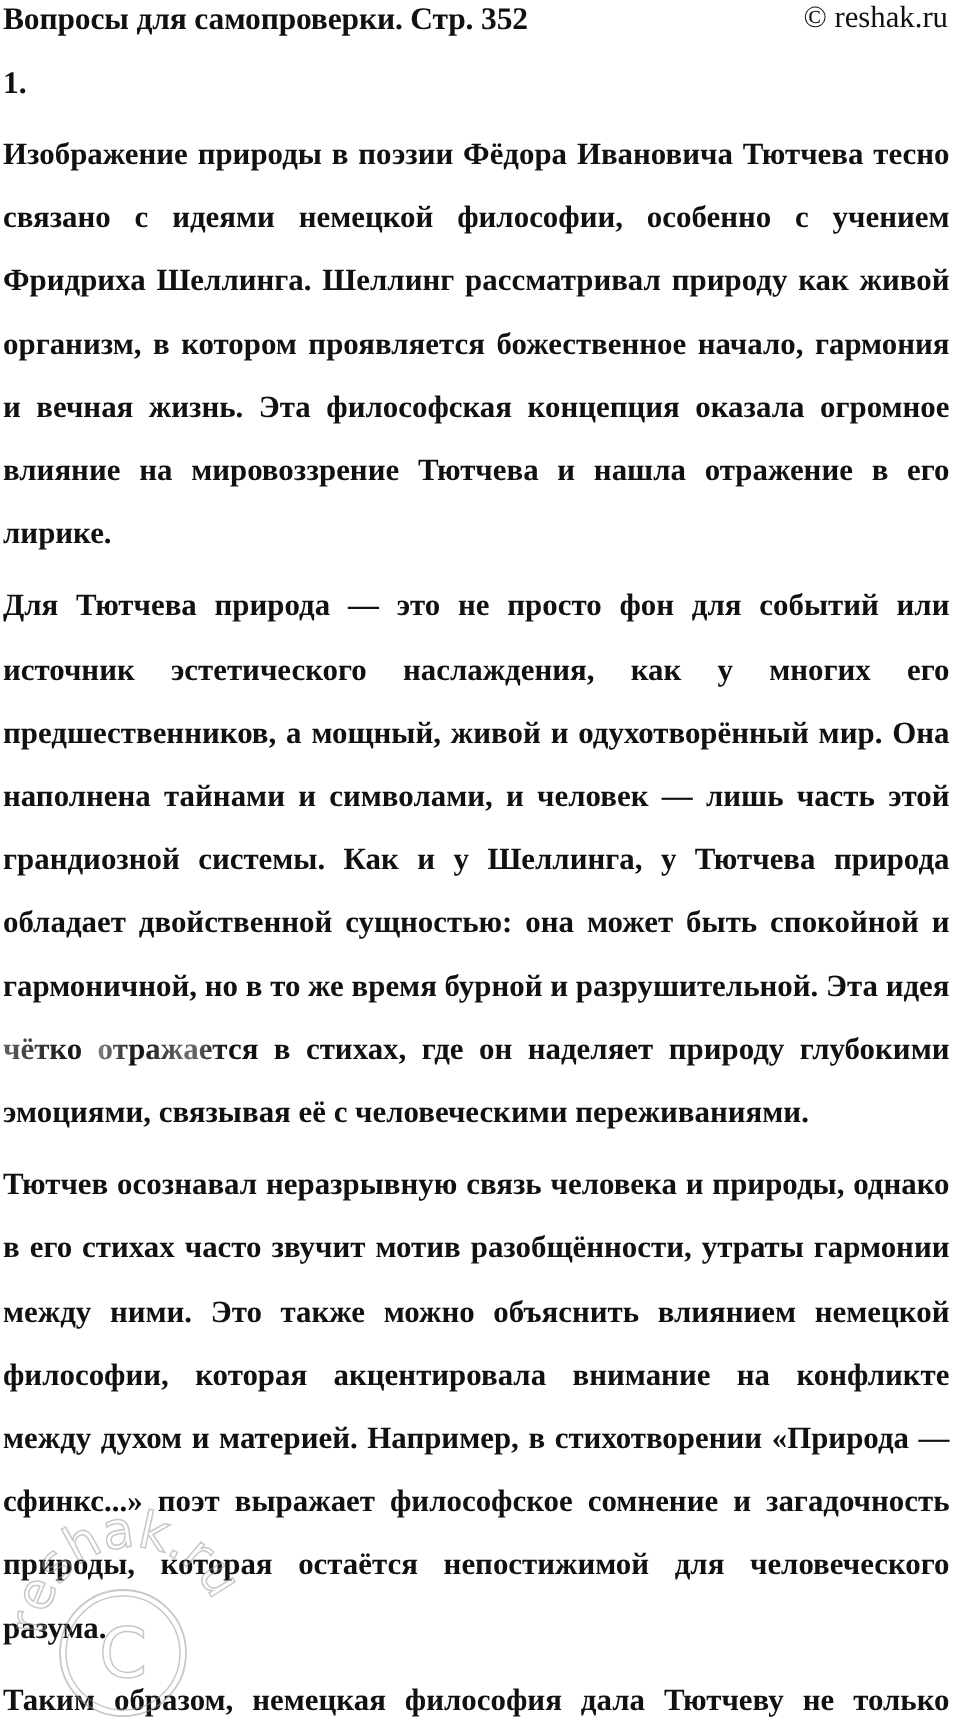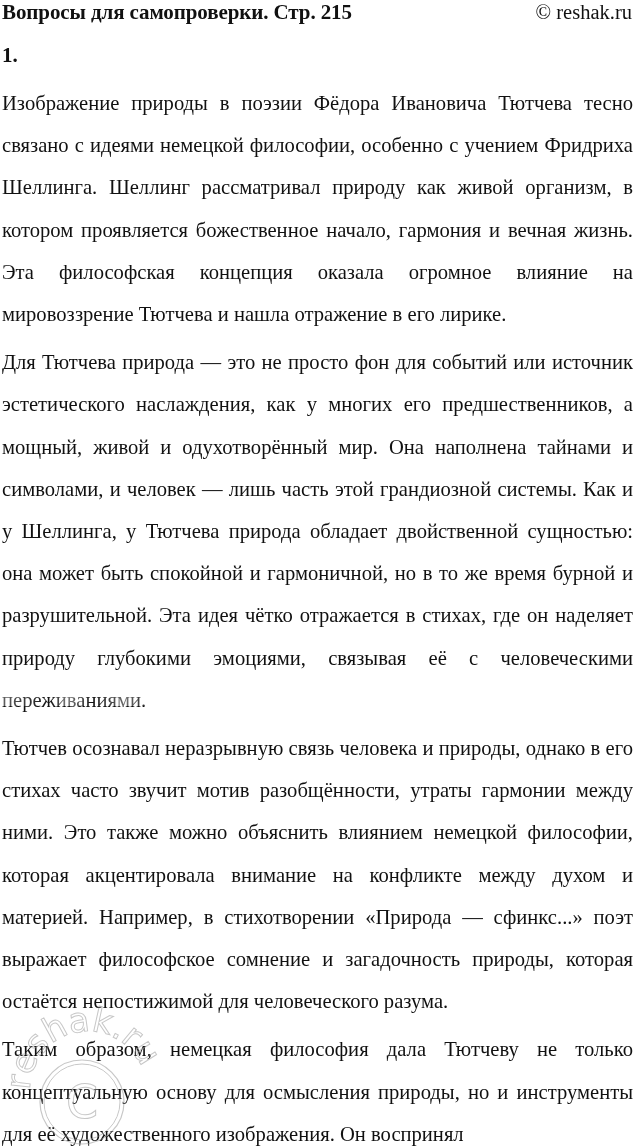--- a/index.html
+++ b/index.html
@@ -49,20 +49,21 @@
     top: 82px;
     left: 2px;
     width: 631px;
   }
   .content p {
     margin: 0 0 6px 0;
     font-size: 20.6px;
     line-height: 42.2px;
     text-align: justify;
     hyphens: none;
+    font-weight: bold;
   }
   .watermark-band {
     position: absolute;
     left: 0;
     top: 678px;
     width: 420px;
     height: 28px;
     pointer-events: none;
     background: linear-gradient(90deg,
       rgba(255,255,255,0.35) 0%,
@@ -80,21 +81,21 @@
     width: 150px;
     height: 170px;
     pointer-events: none;
     opacity: 0.55;
   }
 </style>
 </head>
 <body>
 
 <div class="header">
-  <span class="header-title">Вопросы для самопроверки. Стр. 215</span>
+  <span class="header-title">Вопросы для самопроверки. Стр. 352</span>
   <span class="header-site">© reshak.ru</span>
 </div>
 
 <div class="task-number">1.</div>
 
 <div class="content">
   <p>Изображение природы в поэзии Фёдора Ивановича Тютчева тесно связано с идеями немецкой философии, особенно с учением Фридриха Шеллинга. Шеллинг рассматривал природу как живой организм, в котором проявляется божественное начало, гармония и вечная жизнь. Эта философская концепция оказала огромное влияние на мировоззрение Тютчева и нашла отражение в его лирике.</p>
   <p>Для Тютчева природа — это не просто фон для событий или источник эстетического наслаждения, как у многих его предшественников, а мощный, живой и одухотворённый мир. Она наполнена тайнами и символами, и человек — лишь часть этой грандиозной системы. Как и у Шеллинга, у Тютчева природа обладает двойственной сущностью: она может быть спокойной и гармоничной, но в то же время бурной и разрушительной. Эта идея чётко отражается в стихах, где он наделяет природу глубокими эмоциями, связывая её с человеческими переживаниями.</p>
   <p>Тютчев осознавал неразрывную связь человека и природы, однако в его стихах часто звучит мотив разобщённости, утраты гармонии между ними. Это также можно объяснить влиянием немецкой философии, которая акцентировала внимание на конфликте между духом и материей. Например, в стихотворении «Природа — сфинкс...» поэт выражает философское сомнение и загадочность природы, которая остаётся непостижимой для человеческого разума.</p>
   <p>Таким образом, немецкая философия дала Тютчеву не только концептуальную основу для осмысления природы, но и инструменты для её художественного изображения. Он воспринял</p>

